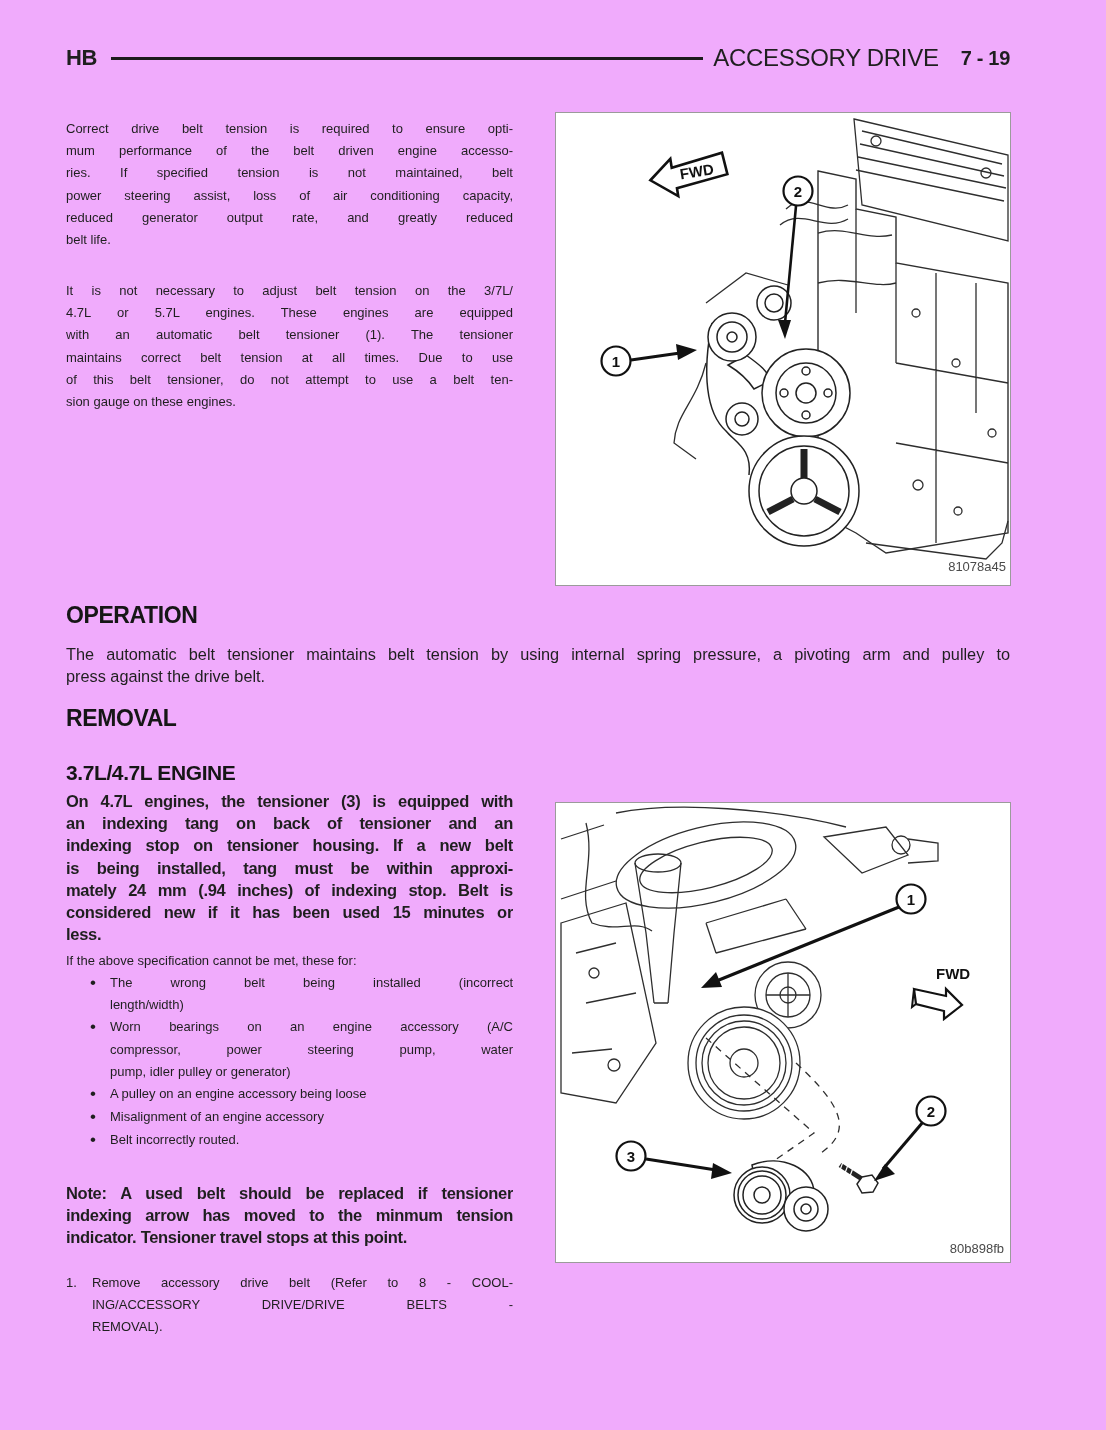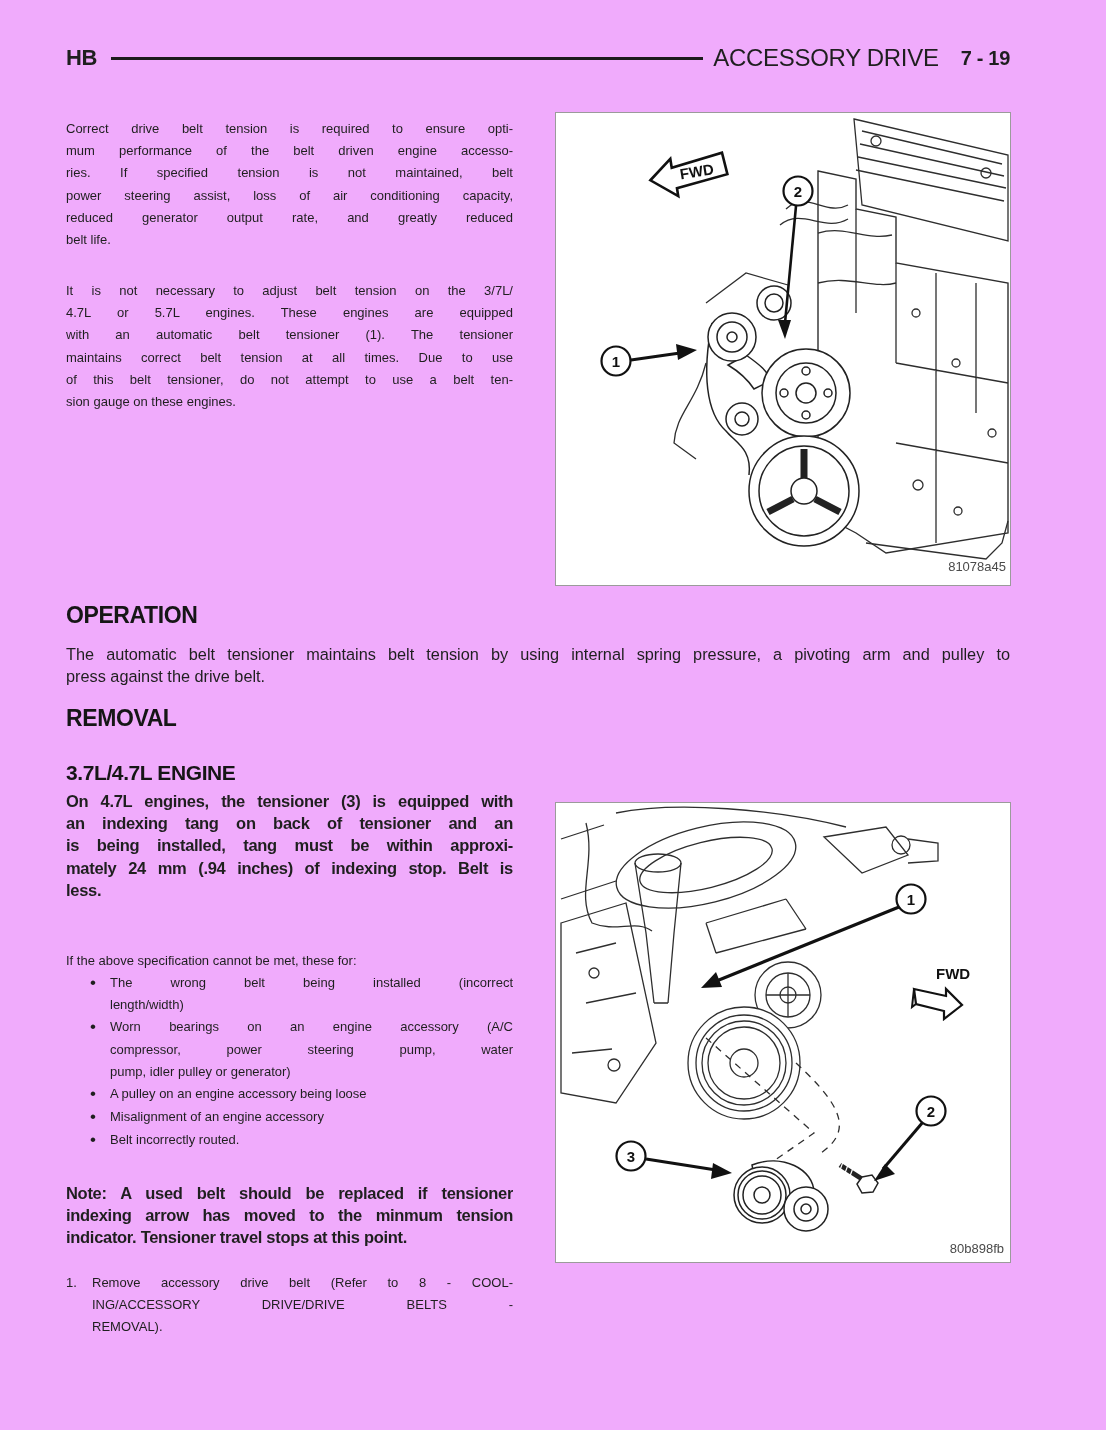--- a/index.html
+++ b/index.html
@@ -145,22 +145,24 @@
       <div class="jline">press against the drive belt.</div>
     </div>
 
   <h2 class="secH" style="top:705px;">REMOVAL</h2>
   <h3 class="subH" style="top:753px;">3.7L/4.7L ENGINE</h3>
 
   <div class="tblock lines boldp" style="top:790px;">
 
   <div class="jline">On 4.7L engines, the tensioner (3) is equipped with</div>
       <div class="jline">an indexing tang on back of tensioner and an</div>
+      <div class="jline">indexing stop on tensioner housing. If a new belt</div>
       <div class="jline">is being installed, tang must be within approxi-</div>
       <div class="jline">mately 24 mm (.94 inches) of indexing stop. Belt is</div>
+      <div class="jline">considered new if it has been used 15 minutes or</div>
       <div class="jline">less.</div>
     </div>
 
   <div class="tblock" style="top:950px;">If the above specification cannot be met, these for:</div>
 
   <ul class="tblock blist" style="top:972px;">
 
   <li>
       <span class="blt"></span>
       <div class="btxt lines">

